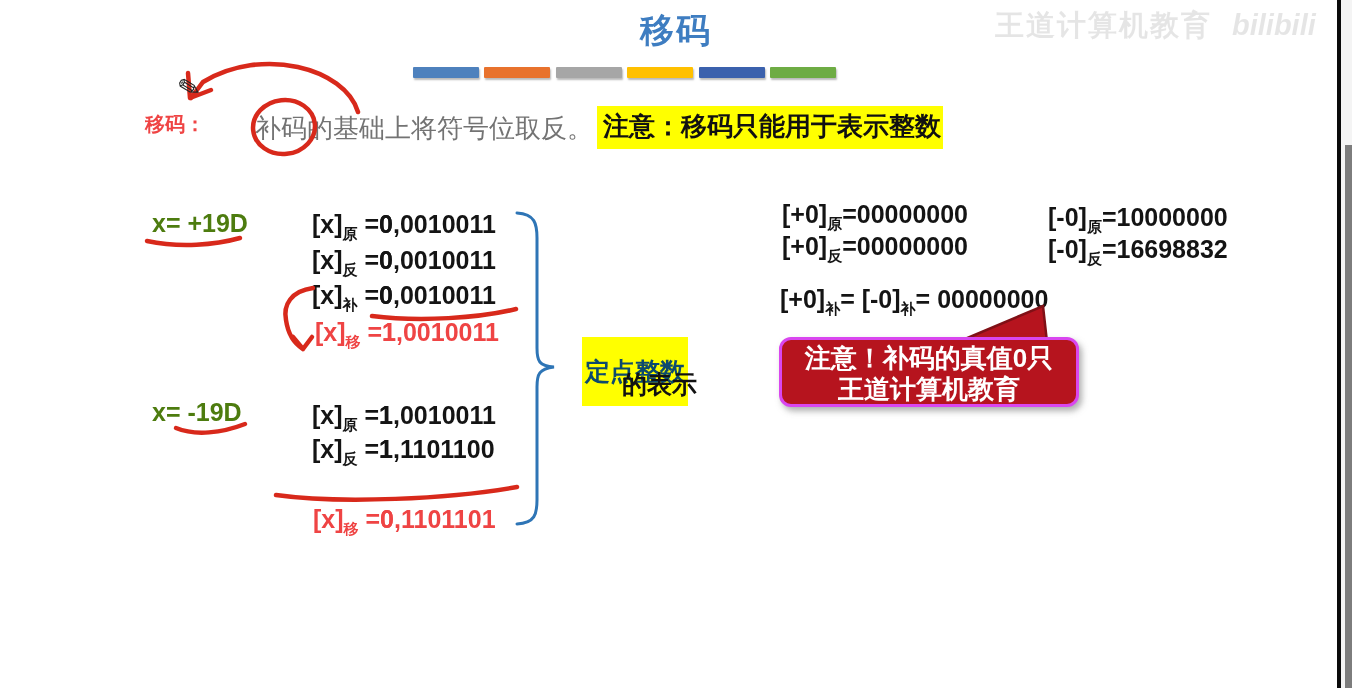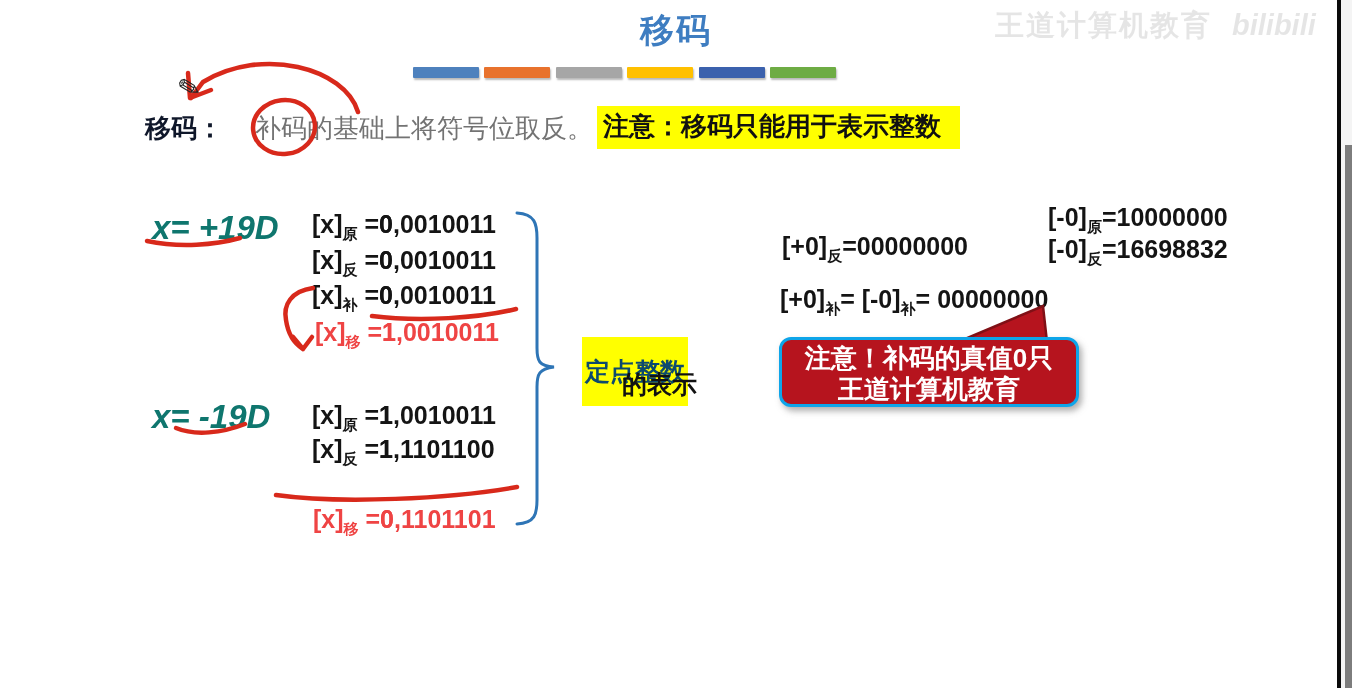--- a/index.html
+++ b/index.html
@@ -10,44 +10,44 @@
   .title{left:0;top:8px;width:100%;text-align:center;font-size:34px;font-weight:700;
          color:#3E7DC1;letter-spacing:2px;}
 
   .bar{position:absolute;top:67px;width:66px;height:11px;border-radius:1px;
        box-shadow:1px 2px 2px rgba(0,0,0,0.28);}
 
   .watermark{left:995px;top:6px;font-size:29px;font-weight:700;color:rgba(0,0,0,0.10);
              letter-spacing:2px;}
   .watermark .plat{font-weight:900;letter-spacing:0;margin-left:20px;font-style:italic;}
 
-  .def-term{left:145px;top:111px;font-size:26px;font-weight:700;color:#0f172a;
+  .def-term{left:145px;top:111px;font-size:20px;font-weight:700;color:#ef4444;
             font-family:"Liberation Serif","DejaVu Serif",serif;}
   .def-body{left:255px;top:111px;font-size:26px;font-weight:500;color:#737373;
             font-family:"Liberation Serif","DejaVu Serif",serif;}
   .def-note{left:597px;top:106px;font-size:26px;font-weight:700;color:#111;
-            background:#FFFF00;padding:3px 19px 5px 6px;
+            background:#FFFF00;padding:3px 2px 5px 6px;
             font-family:"Liberation Serif","DejaVu Serif",serif;}
 
-  .xlabel{font-size:33px;font-weight:700;color:#0f766e;font-style:italic;}
+  .xlabel{font-size:25px;font-weight:700;color:#4d7c0f;}
   .frow{font-size:25px;font-weight:700;color:#141414;}
   .frow .sub{font-size:15px;vertical-align:-6px;}
   .frow .sign{font-weight:900;text-shadow:0 0 0.6px currentColor;}
   .frow.excess{color:#ef4444;}
 
   .brace-label-hl{left:582px;top:337px;font-size:25px;font-weight:700;color:#0c4a6e;
       background:#FFFF00;padding:18px 3px;font-family:"Liberation Serif","DejaVu Serif",serif;}
   .brace-label-rest{left:582px;top:368px;font-size:25px;font-weight:600;color:#111;
       font-family:"Liberation Serif","DejaVu Serif",serif;margin-left:40px;}
 
   .zrow{font-size:25px;font-weight:700;color:#141414;}
   .zrow .sub{font-size:15px;vertical-align:-6px;}
 
   .callout{left:779px;top:337px;width:300px;height:70px;background:#B6141E;
-           border:3px solid #0ea5e9;border-radius:12px;z-index:2;
+           border:3px solid #d946ef;border-radius:12px;z-index:2;
            box-shadow:3px 4px 6px rgba(110,110,110,0.55);
            color:#fff;text-align:center;font-size:26px;font-weight:700;line-height:31px;
            padding-top:3px;box-sizing:border-box;}
 
   .svg-layer{position:absolute;left:0;top:0;pointer-events:none;}
   .decor-layer{z-index:1;}
   .ink-layer{z-index:6;}
 
   .pencil{left:178px;top:72px;font-size:27px;color:#222;z-index:7;
           transform:rotate(-14deg);}
@@ -87,20 +87,21 @@
   <div class="abs frow excess" style="left:315px;top:318px"><span>[x]</span><span class="sub">移</span><span> =</span><span class="sign">1</span><span>,0010011</span></div>
 
   <span class="abs xlabel" style="left:152px;top:398px">x= -19D</span>
   <div class="abs frow" style="left:312px;top:401px"><span>[x]</span><span class="sub">原</span><span> =</span><span class="sign">1</span><span>,0010011</span></div>
   <div class="abs frow" style="left:312px;top:435px"><span>[x]</span><span class="sub">反</span><span> =</span><span class="sign">1</span><span>,1101100</span></div>
   <div class="abs frow excess" style="left:313px;top:505px"><span>[x]</span><span class="sub">移</span><span> =</span><span class="sign">0</span><span>,1101101</span></div>
 
   <span class="abs brace-label-hl">定点整数</span>
   <span class="abs brace-label-rest">的表示</span>
 
+  <div class="abs zrow" style="left:782px;top:200px"><span>[+0]</span><span class="sub">原</span><span>=</span><span>00000000</span></div>
   <div class="abs zrow" style="left:782px;top:232px"><span>[+0]</span><span class="sub">反</span><span>=</span><span>00000000</span></div>
   <div class="abs zrow" style="left:1048px;top:203px"><span>[-0]</span><span class="sub">原</span><span>=</span><span>10000000</span></div>
   <div class="abs zrow" style="left:1048px;top:235px"><span>[-0]</span><span class="sub">反</span><span>=</span><span>16698832</span></div>
   <div class="abs zrow" style="left:780px;top:285px"><span>[+0]</span><span class="sub">补</span><span>= </span><span>[-0]</span><span class="sub">补</span><span>= </span><span>00000000</span></div>
 
   <div class="abs callout">
     <div>注意！补码的真值0只</div>
     <div>王道计算机教育</div>
   </div>
 

